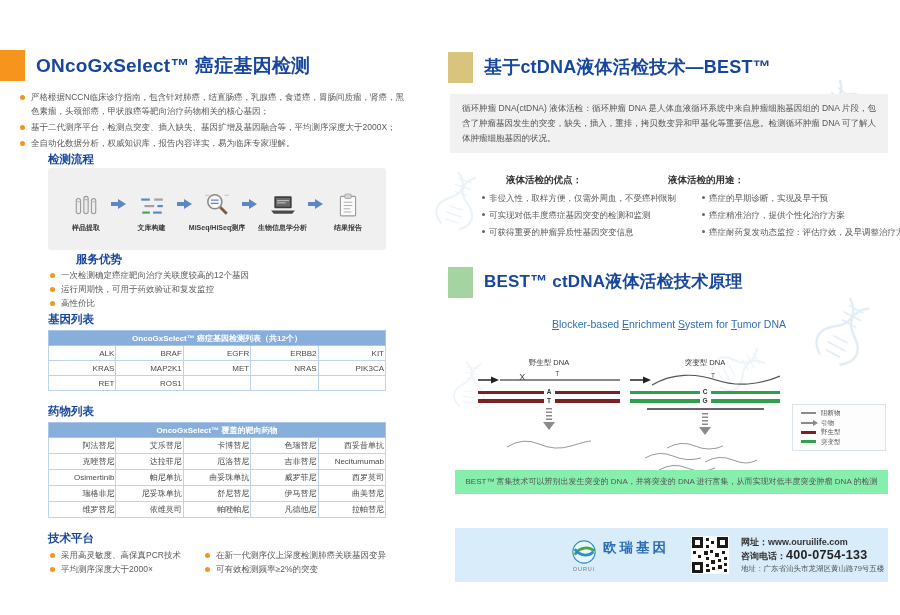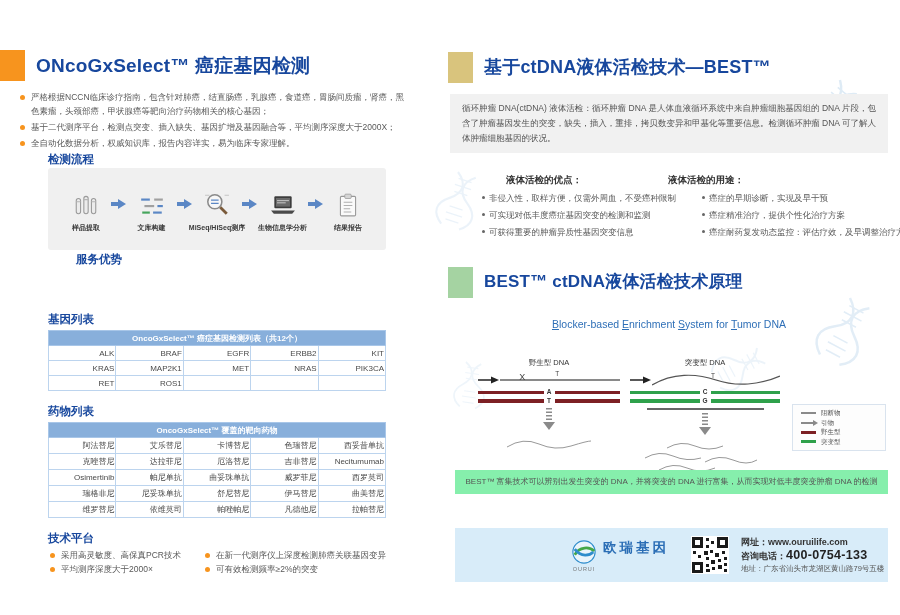--- a/index.html
+++ b/index.html
@@ -189,20 +189,34 @@
       <svg width="26" height="26" viewBox="0 0 24 24">
         <rect x="5" y="4" width="14" height="18" rx="1" fill="#fafafa" stroke="#999" stroke-width="1"></rect>
         <rect x="9" y="2" width="6" height="4" rx="1" fill="#d5d5d5" stroke="#999" stroke-width=".7"></rect>
         <path d="M8 9.5 h8 M8 12.5 h8 M8 15.5 h6 M8 18.5 h7" stroke="#b0b0b0" stroke-width="1"></path>
       </svg>
       <div class="slabel">结果报告</div>
     </div>
   </div>
 
   <div class="abs z sec-head" style="left:48px;top:252px;margin-left:28px;">服务优势</div>
+  <div class="abs z blist" style="left:50px;top:268px;width:380px;">
+    <div class="bitem">
+        <span class="bdot"></span>
+        <span>一次检测确定癌症靶向治疗关联度较高的12个基因</span>
+      </div>
+    <div class="bitem">
+        <span class="bdot"></span>
+        <span>运行周期快，可用于药效验证和复发监控</span>
+      </div>
+    <div class="bitem">
+        <span class="bdot"></span>
+        <span>高性价比</span>
+      </div>
+  </div>
 
   <div class="abs z sec-head" style="left:48px;top:312px;">基因列表</div>
   <table class="abs z" style="left:48px;top:330px;">
     <thead>
         <tr>
           <th colspan="5">OncoGxSelect™ 癌症基因检测列表（共12个）</th>
         </tr>
       </thead>
     <tbody>
       <tr>

